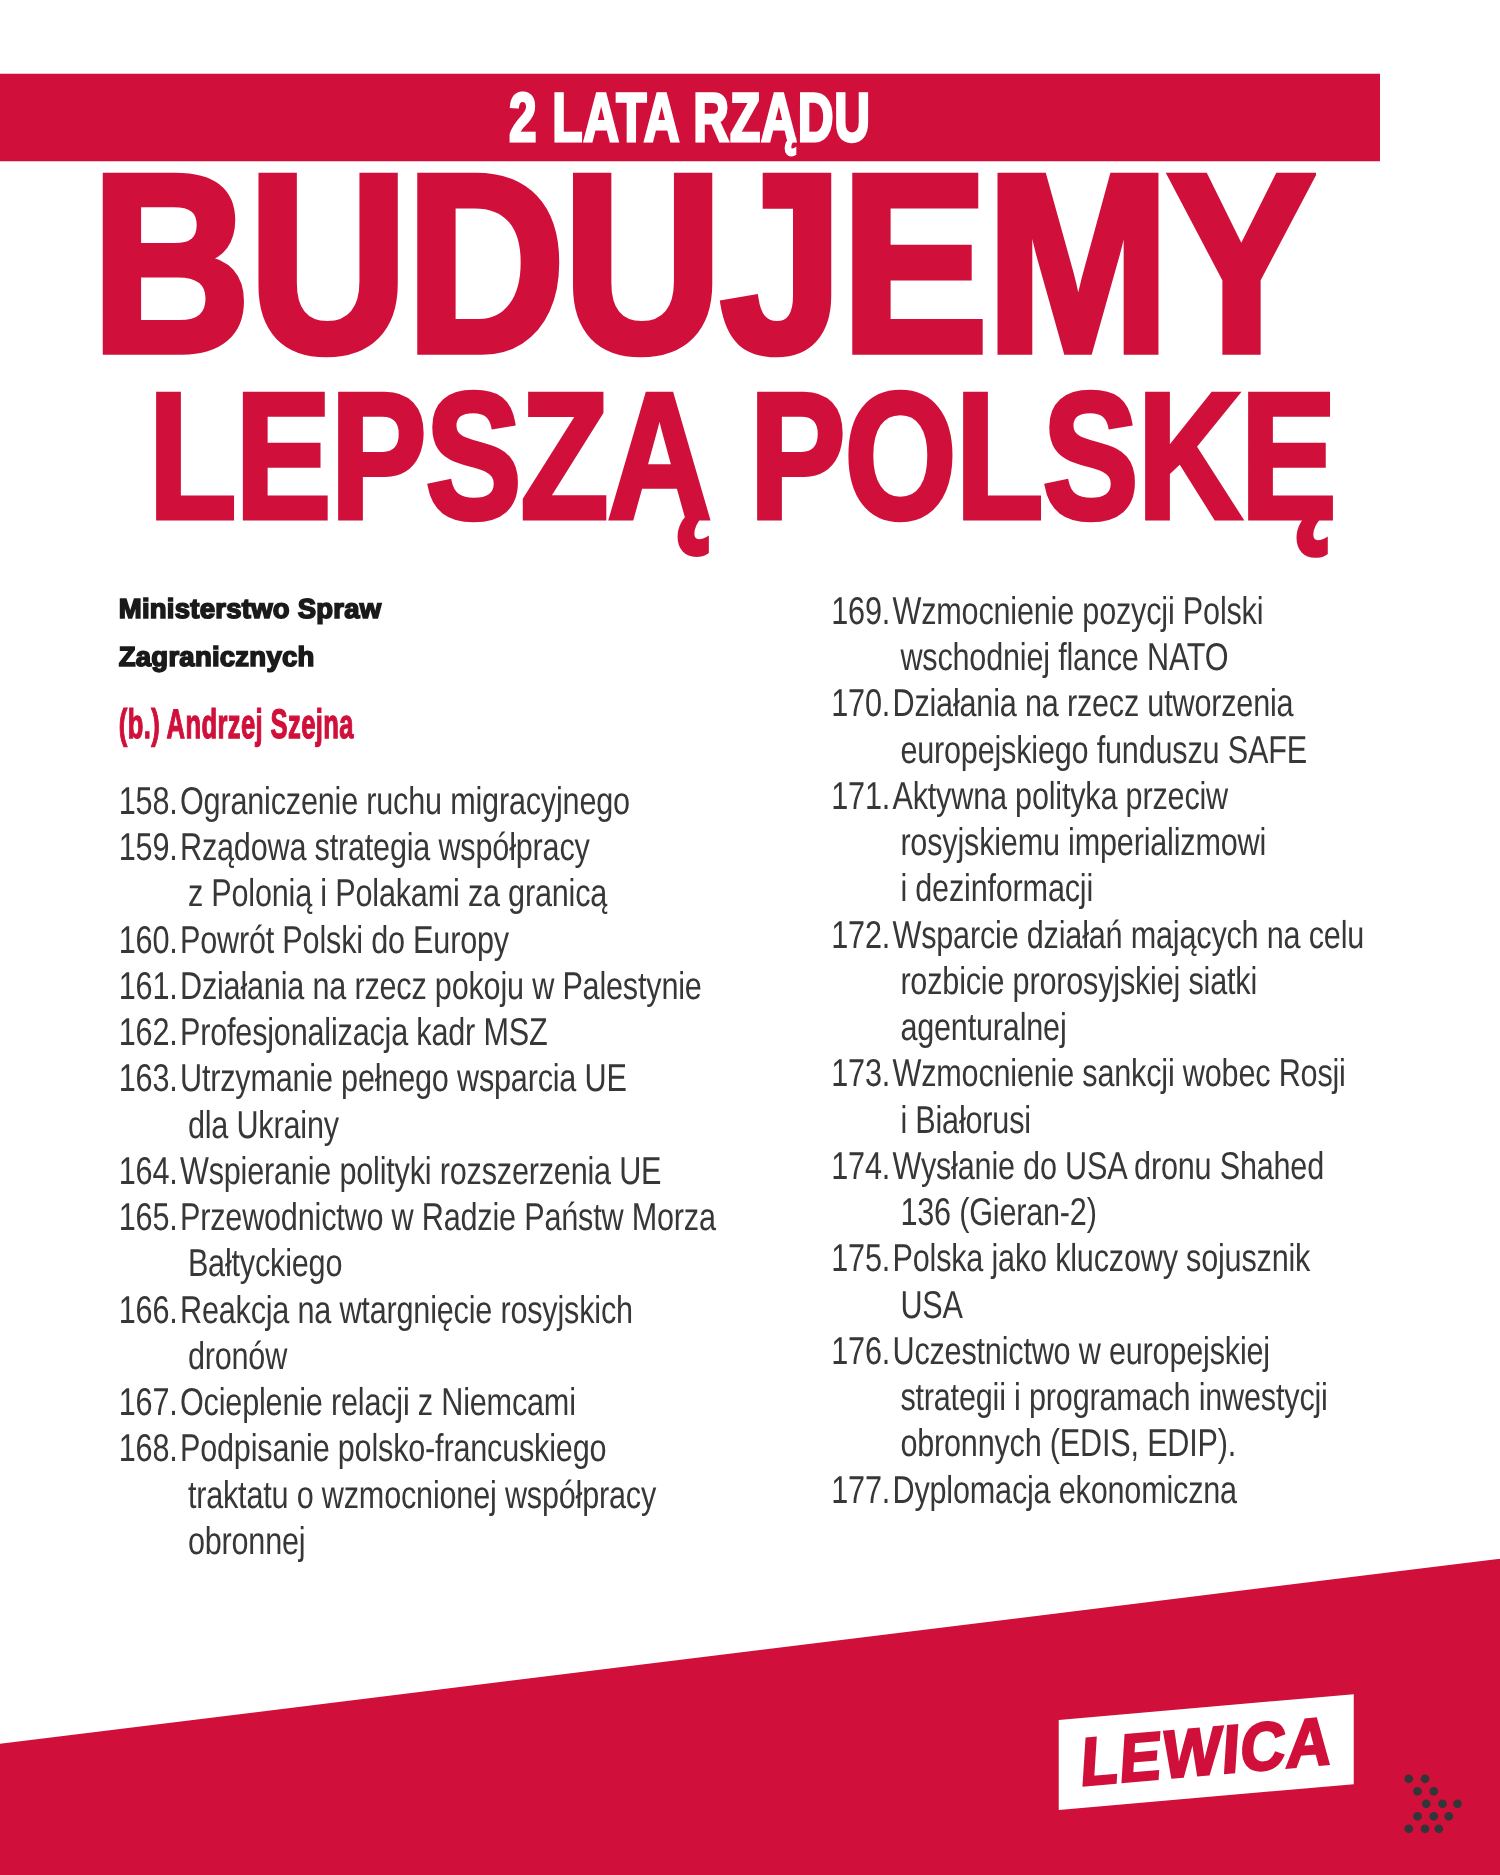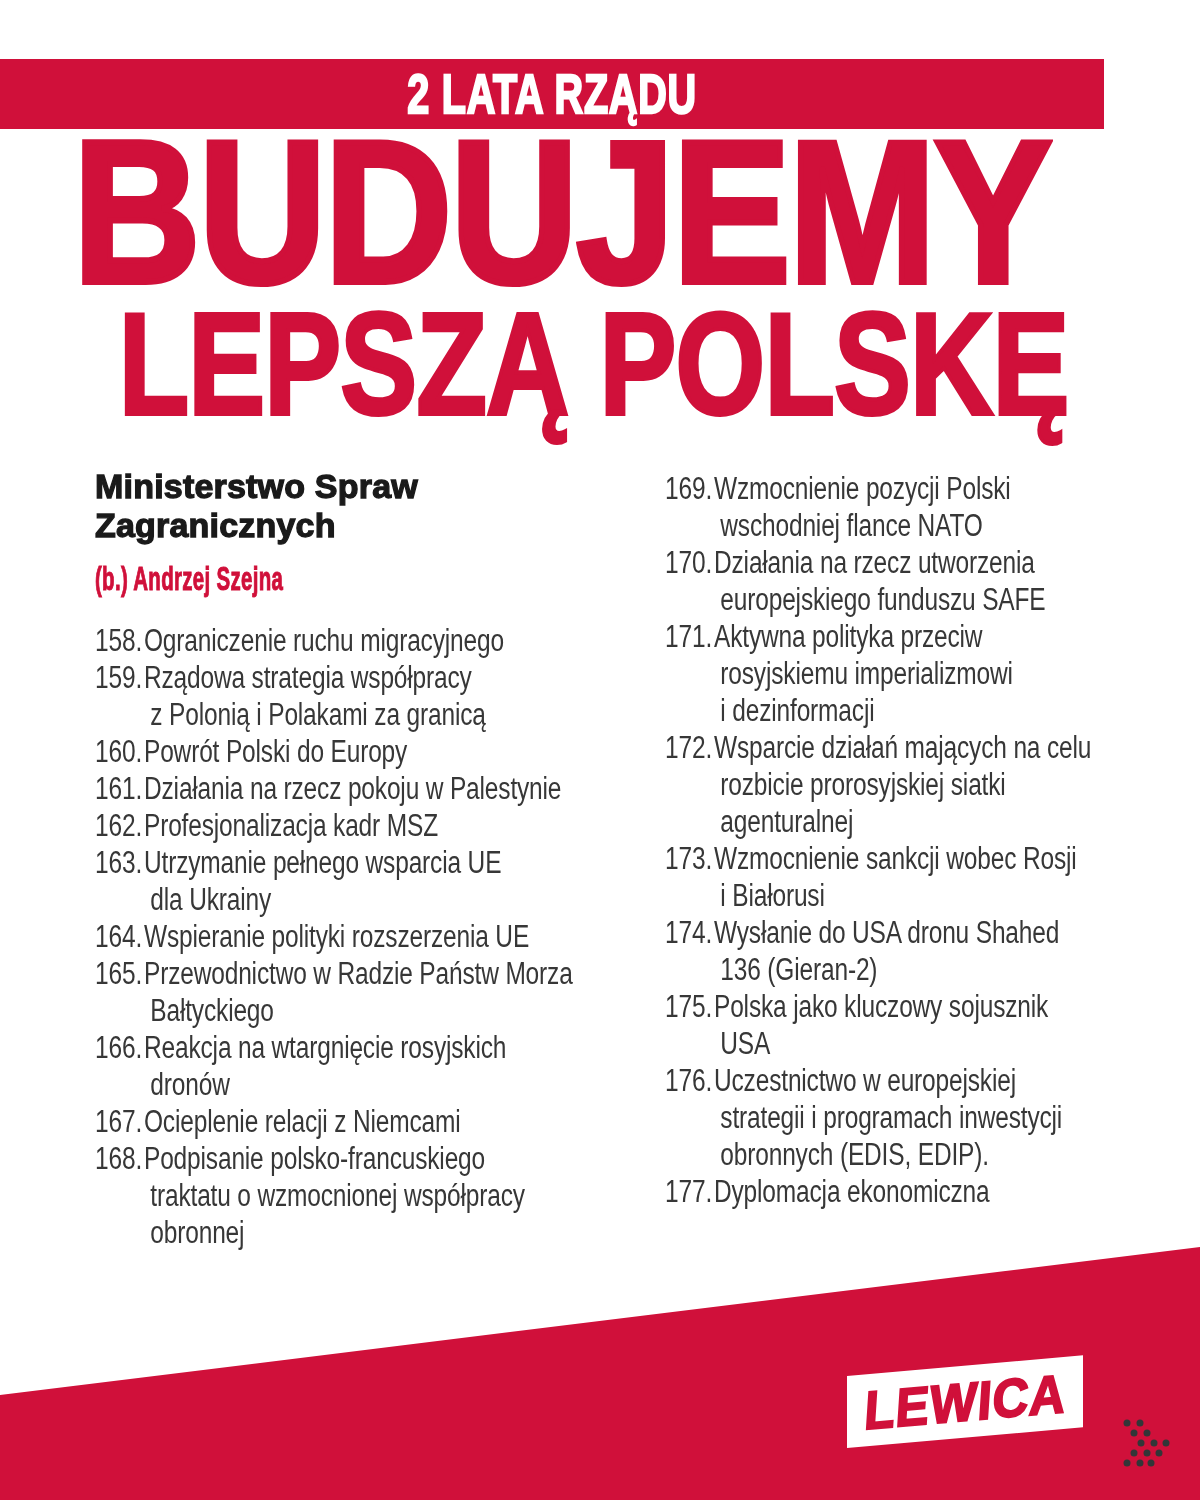--- a/index.html
+++ b/index.html
@@ -22,21 +22,21 @@
   .h1{left:0;top:110px;width:1200px;line-height:1;}
   .h1 .scale{display:inline-block;font-size:203px;font-weight:700;color:var(--red);
     -webkit-text-stroke:6px var(--red);letter-spacing:-2px;white-space:nowrap;
     transform:scaleX(.87);transform-origin:50% 0;}
   .h2{left:0;top:293px;width:1156px;text-align:center;line-height:1;}
   .h2 .scale{display:inline-block;font-size:144px;font-weight:700;color:var(--red);
     -webkit-text-stroke:4px var(--red);letter-spacing:-1px;white-space:nowrap;
     transform:scaleX(.80);transform-origin:50% 0;}
 
   
-  .ministry{left:95px;top:467px;font-size:34px;line-height:39px;font-weight:700;
+  .ministry{left:95px;top:467px;font-size:22px;line-height:39px;font-weight:700;
     color:var(--ink);-webkit-text-stroke:1.3px var(--ink);letter-spacing:.2px;white-space:pre-line;}
   .minister{left:95px;top:560px;font-size:33px;font-weight:700;color:var(--red);
     -webkit-text-stroke:1px var(--red);white-space:nowrap;letter-spacing:.5px;
     transform:scaleX(.62);transform-origin:0 0;}
 
   
   .col{font-size:31px;line-height:37px;color:var(--body);width:724px;
     transform:scaleX(.79);transform-origin:0 0;letter-spacing:-.2px;}
   .col1{left:95px;top:622px;}
   .col2{left:665px;top:470px;}

